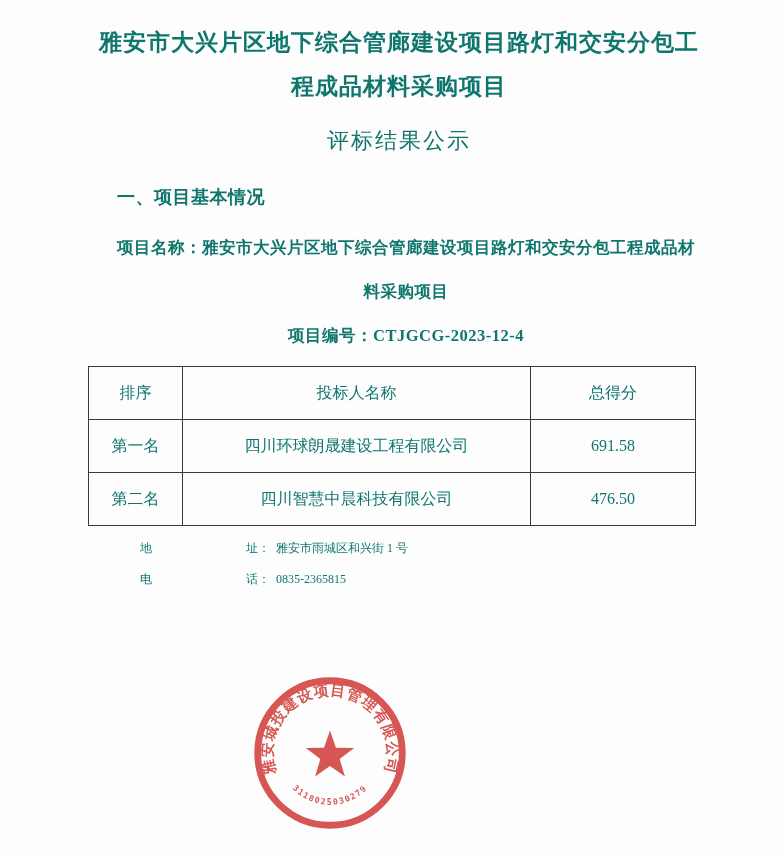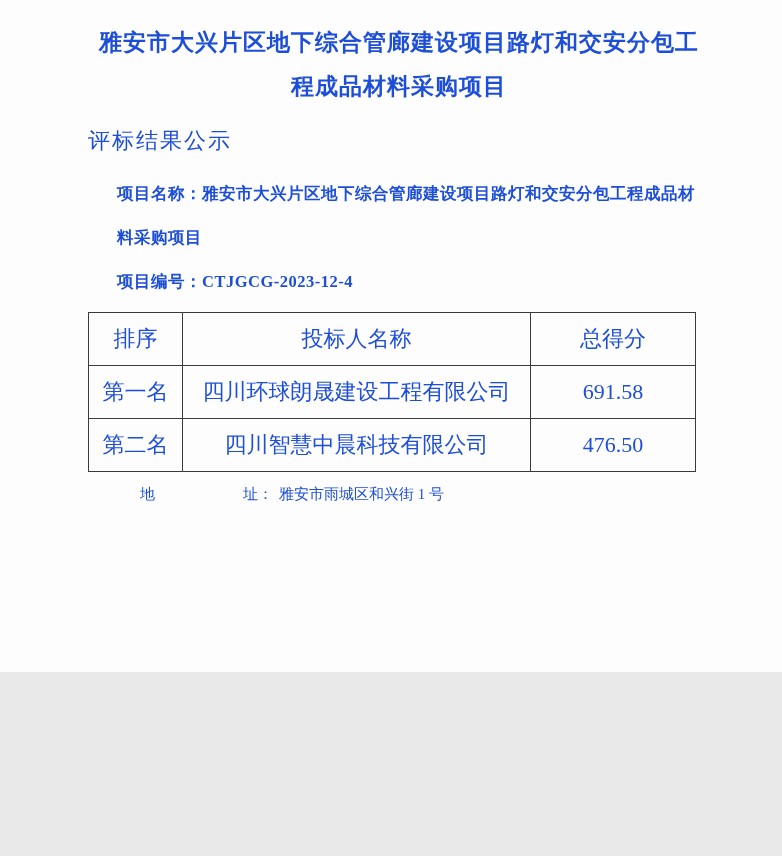--- a/index.html
+++ b/index.html
@@ -1,38 +1,39 @@
 <!DOCTYPE html>
 <html><head>
 <meta charset="utf-8">
 <style>
   html, body { margin: 0; padding: 0; background: #e9e9e9; }
   .page {
     position: relative;
     width: 782px;
-    height: 672px;
+    height: 856px;
     margin: 0 auto;
     background: #fdfdfd;
     overflow: hidden;
     font-family: "Liberation Serif", "DejaVu Serif", serif;
-    color: #1d4ed8;
+    color: #0f766e;
   }
   .doc-title {
     margin: 0 0 0 88px;
     padding-top: 21px;
     width: 622px;
     text-align: center;
     font-size: 23px;
     font-weight: 700;
     line-height: 44px;
     letter-spacing: 1px;
   }
   .doc-subtitle {
     margin: 17px 0 0 88px;
     width: 622px;
+    text-align: center;
     font-size: 22px;
     font-weight: 400;
     line-height: 30px;
     letter-spacing: 2px;
   }
   .sec-heading {
     margin: 0 0 0 117px;
     font-size: 18px;
     font-weight: 700;
     line-height: 26px;
@@ -41,39 +42,40 @@
   .s1 { margin-top: 28px; }
   .s2 { margin-top: 30px; }
   .s3 { margin-top: 92px; margin-left: 110px; }
   .p-body {
     margin: 0 0 0 117px;
     width: 578px;
     font-size: 16.5px;
     font-weight: 700;
     line-height: 44px;
     letter-spacing: 0.5px;
+    text-align: center;
   }
   .project-name { margin-top: 16px; }
   .candidates-table {
     margin: 8px 0 0 88px;
     border-collapse: collapse;
     table-layout: fixed;
   }
   .candidates-table th, .candidates-table td {
     border: 1px solid #3a3a3a;
     height: 52px;
     text-align: center;
     vertical-align: middle;
-    font-size: 22px;
+    font-size: 16px;
     font-weight: 400;
     padding: 0;
   }
   .contacts {
     margin: 7px 0 0 140px;
-    font-size: 15px;
+    font-size: 12px;
     line-height: 31.4px;
   }
   .contact-row { white-space: nowrap; }
   .clabel {
     display: inline-block;
     width: 118px;
     text-align: justify;
     text-align-last: justify;
     vertical-align: top;
   }
@@ -94,20 +96,21 @@
 
 <div class="page">
 
   <div class="doc-title">
     <div>雅安市大兴片区地下综合管廊建设项目路灯和交安分包工</div>
     <div>程成品材料采购项目</div>
   </div>
 
   <div class="doc-subtitle">评标结果公示</div>
 
+  <div class="sec-heading s1">一、项目基本情况</div>
 
   <p class="p-body project-name"><span>项目名称：</span><span>雅安市大兴片区地下综合管廊建设项目路灯和交安分包工程成品材料采购项目</span></p>
 
   <p class="p-body project-no"><span>项目编号：</span><span>CTJGCG-2023-12-4</span></p>
 
 
   <table class="candidates-table">
     <colgroup>
       <col style="width:94px">
       <col style="width:348px">
@@ -130,20 +133,21 @@
         <td>第二名</td>
         <td>四川智慧中晨科技有限公司</td>
         <td>476.50</td>
       </tr>
     </tbody>
   </table>
 
 
   <div class="contacts">
     <div class="contact-row"><span class="clabel">地址</span><span>：</span><span class="cvalue">雅安市雨城区和兴街 1 号</span></div>
+    <div class="contact-row"><span class="clabel">电话</span><span>：</span><span class="cvalue">0835-2365815</span></div>
   </div>
 
   <div class="stamp">
     <svg viewBox="0 0 170 170" width="166" height="166">
       <defs>
         <path id="arcTop" d="M 29.6 105.2 A 59 59 0 1 1 140.4 105.2" fill="none"></path>
         <path id="arcBottom" d="M 44.4 119.1 A 53 53 0 0 0 125.6 119.1" fill="none"></path>
       </defs>
       <circle cx="85" cy="85" r="74" fill="none" stroke-width="7" stroke="#d23f3a"></circle>
       <polygon points="85,62 91.1,79.6 109.7,80 94.9,91.2 100.3,109 85,98.4 69.7,109 75.1,91.2 60.3,80 78.9,79.6" fill="#d23f3a"></polygon>

